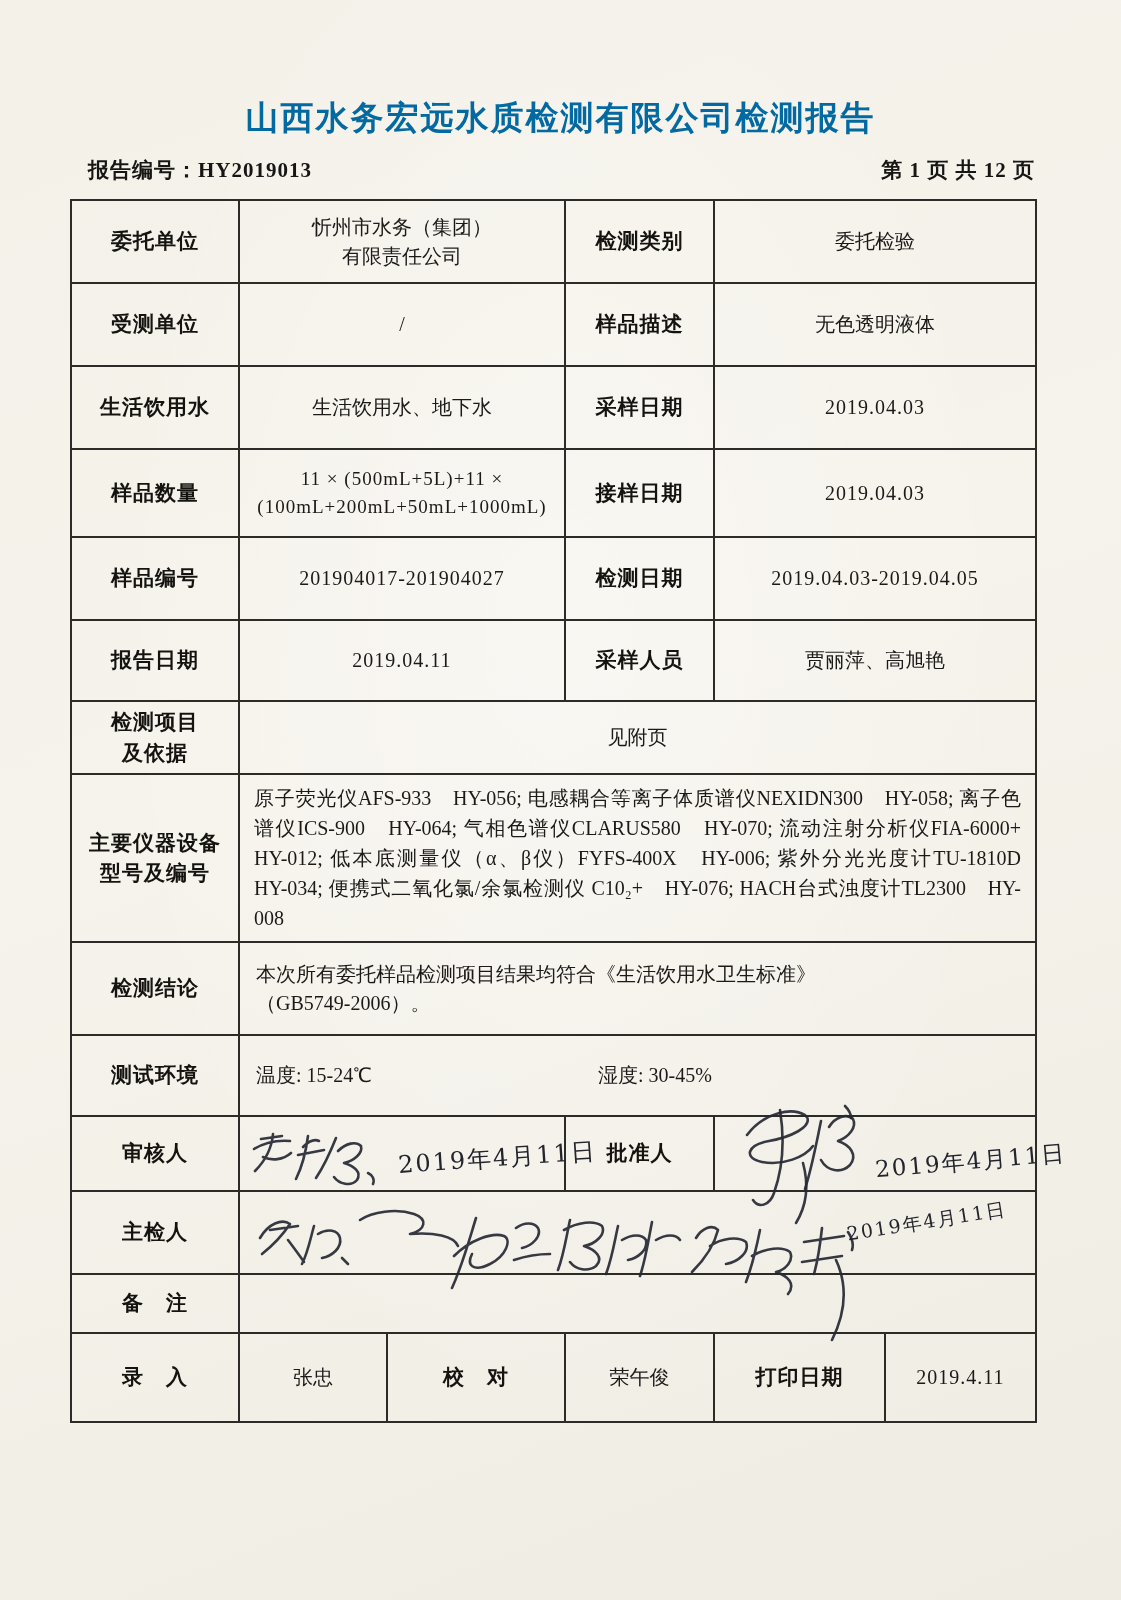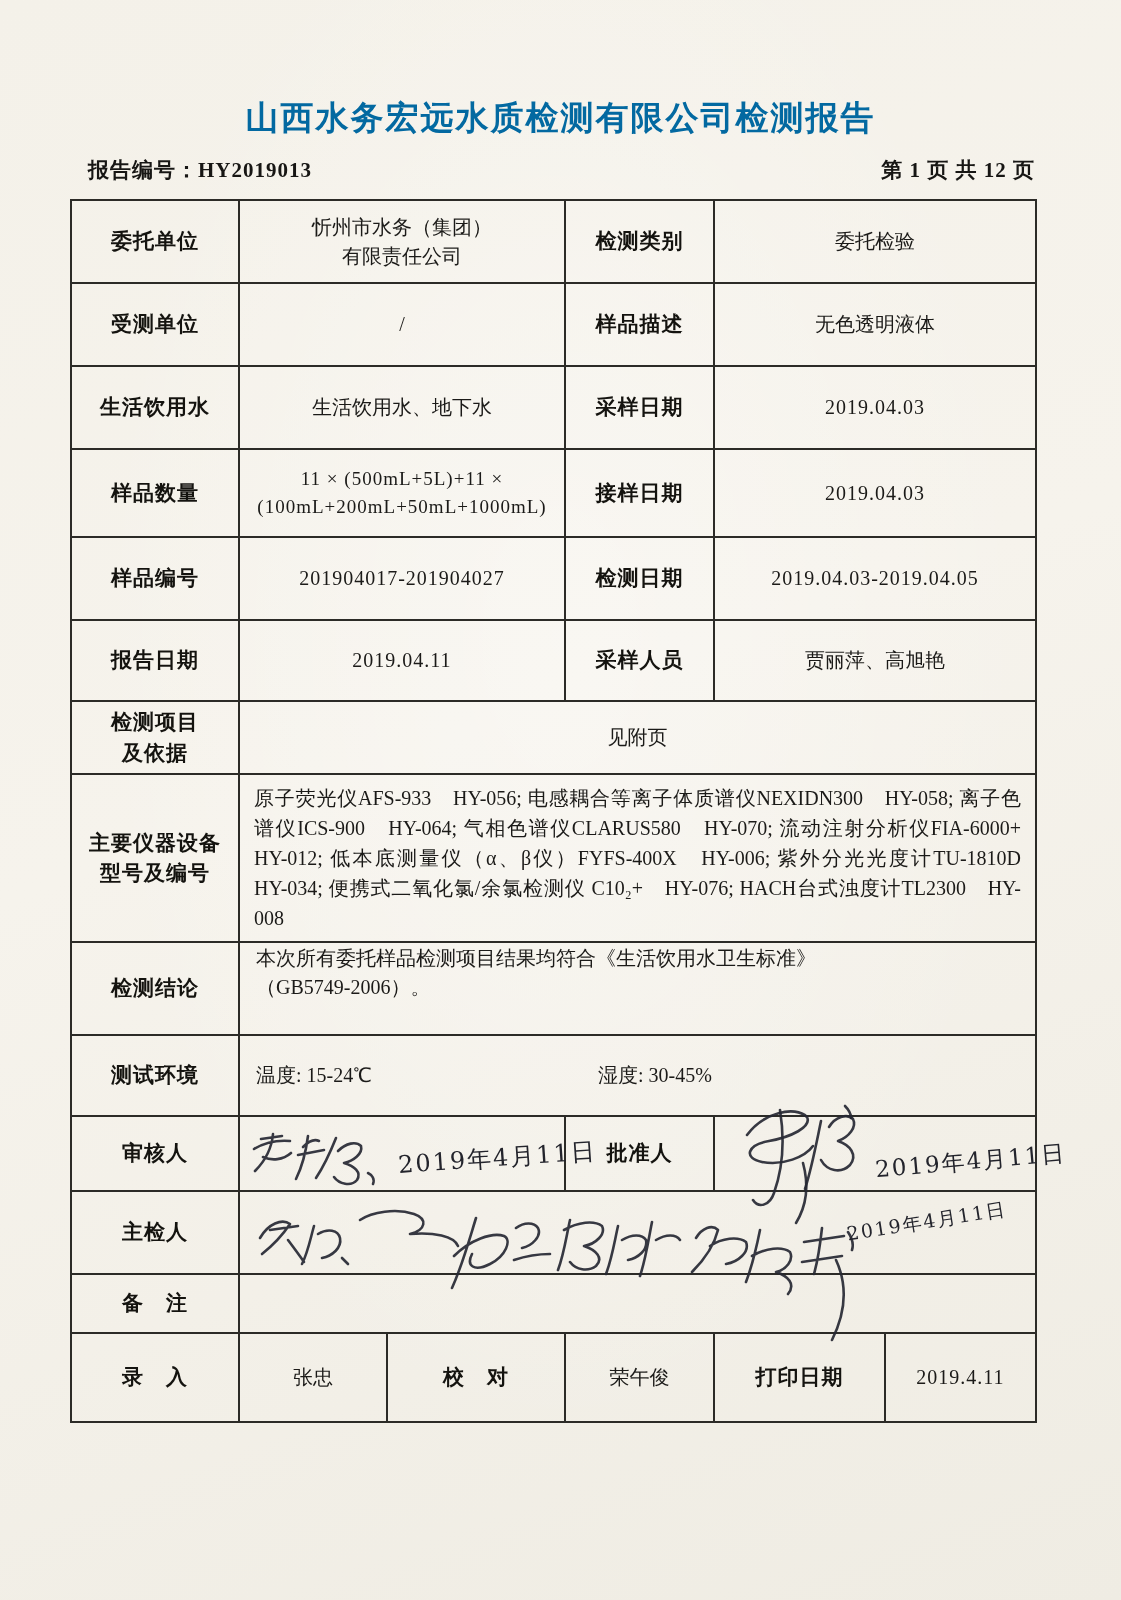--- a/index.html
+++ b/index.html
@@ -29,21 +29,21 @@
   td{
     border:2px solid #2c2b27;
     text-align:center;vertical-align:middle;
     padding:2px 6px;
     font-size:20px;line-height:1.45;
     overflow:visible;
   }
   td.lbl{font-weight:700;font-size:21px;letter-spacing:1px;color:#14130f;}
   td.left{text-align:left;padding-left:16px;}
   td.justify{text-align:justify;padding:8px 14px 8px 14px;line-height:1.5;font-size:20px;margin-top:16px;}
-  td.topv{vertical-align:top;padding-top:1px;}
+  td.topv{vertical-align:top;padding-top:17px;}
   td.sig{position:relative;padding:0;}
   .preline{white-space:pre-line;}
   .num{letter-spacing:1px;}
   .env-temp{display:inline-block;width:342px;text-align:left;}
   .env-hum{display:inline-block;text-align:left;}
   svg.ink{position:absolute;overflow:visible;}
   svg.ink path{fill:none;stroke:#262833;stroke-width:2.6;stroke-linecap:round;stroke-linejoin:round;opacity:.92;}
   .hand{
     position:absolute;font-family:"DejaVu Serif", serif;
     color:#23242c;letter-spacing:2px;white-space:nowrap;

